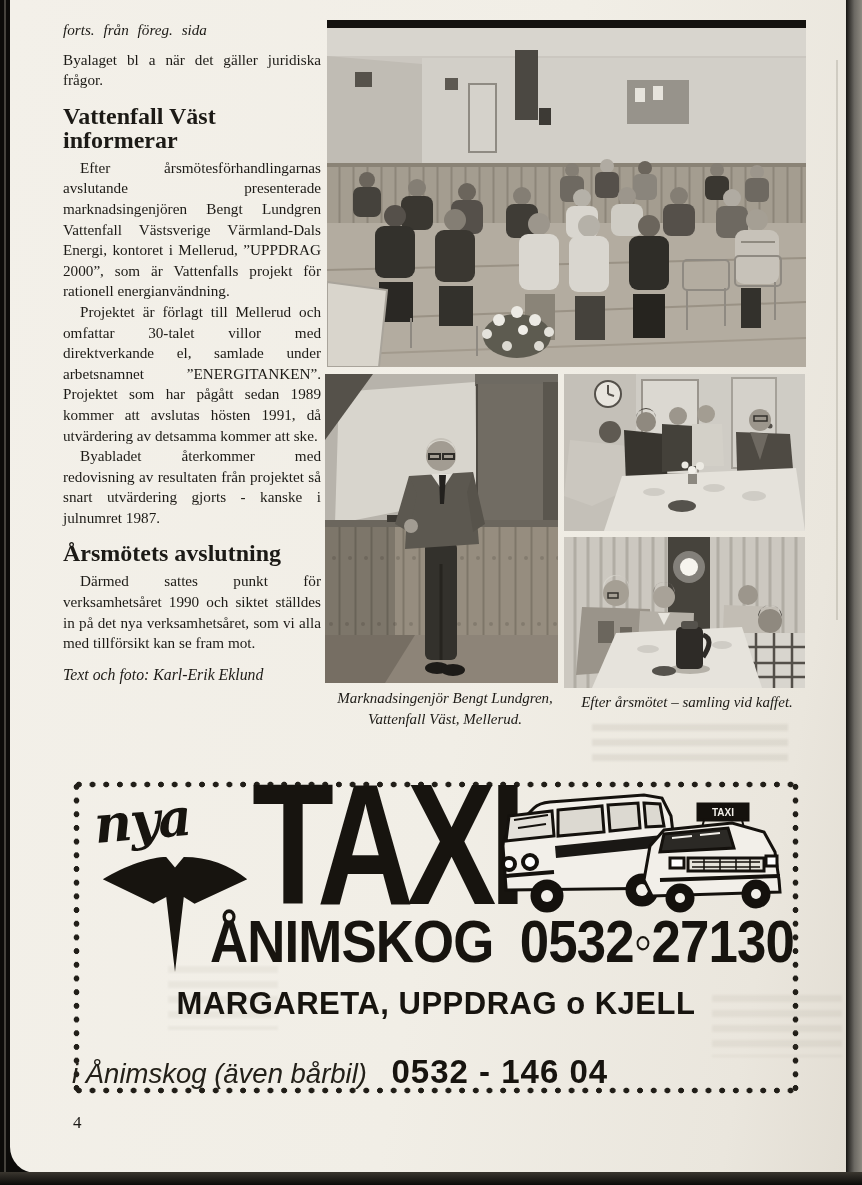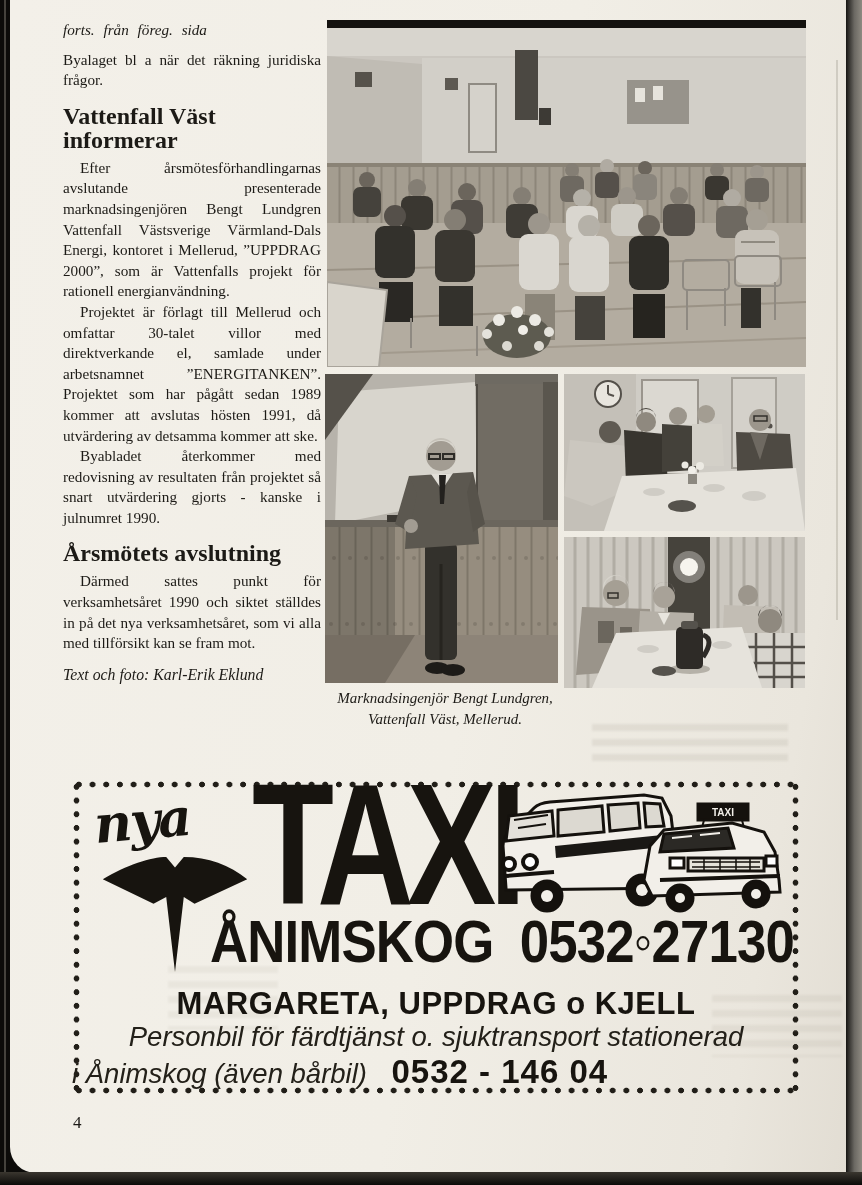--- a/index.html
+++ b/index.html
@@ -77,25 +77,25 @@
 </style>
 </head>
 <body>
 
 <div class="scan">
   <div class="page"></div>
   <div class="spine-highlight"></div>
 
   <div class="col">
     <p class="cont">forts. från föreg. sida</p>
-    <p>Byalaget bl a när det räkning juridiska frågor.</p>
+    <p>Byalaget bl a när det gäller juridiska frågor.</p>
     <h2>Vattenfall Väst informerar</h2>
     <p class="indent">Efter årsmötesförhandlingarnas avslutande presenterade marknadsingenjören Bengt Lundgren Vattenfall Västsverige Värmland-Dals Energi, kontoret i Mellerud, ”UPPDRAG 2000”, som är Vattenfalls projekt för rationell energianvändning.</p>
     <p class="indent">Projektet är förlagt till Mellerud och omfattar 30-talet villor med direktverkande el, samlade under arbetsnamnet ”ENERGITANKEN”. Projektet som har pågått sedan 1989 kommer att avslutas hösten 1991, då utvärdering av detsamma kommer att ske.</p>
-    <p class="indent">Byabladet återkommer med redovisning av resultaten från projektet så snart utvärdering gjorts - kanske i julnumret 1990.</p>
+    <p class="indent">Byabladet återkommer med redovisning av resultaten från projektet så snart utvärdering gjorts - kanske i julnumret 1987.</p>
     <h2>Årsmötets avslutning</h2>
     <p class="indent">Därmed sattes punkt för verksamhetsåret 1990 och siktet ställdes in på det nya verksamhetsåret, som vi alla med tillförsikt kan se fram mot.</p>
     <p class="byline">Text och foto: Karl-Erik Eklund</p>
   </div>
 
   <div class="photo" id="photo-main">
     <svg viewBox="0 0 479 347" preserveAspectRatio="none">
       <defs>
         <pattern id="wood1" width="14" height="60" patternUnits="userSpaceOnUse">
           <rect width="14" height="60" fill="#a49d90"></rect>
@@ -312,20 +312,21 @@
         <rect x="117" y="84" width="17" height="8" rx="3" fill="#55524c"></rect>
         <path d="M139,98 q12,4 0,22" stroke="#2e2b27" stroke-width="5" fill="none"></path>
       </g>
       <ellipse cx="84" cy="112" rx="11" ry="4" fill="#cfccc5"></ellipse>
       <ellipse cx="158" cy="108" rx="10" ry="4" fill="#cfccc5"></ellipse>
       <ellipse cx="100" cy="134" rx="12" ry="5" fill="#55524c"></ellipse>
     </svg>
   </div>
 
   <div class="cap" id="cap-left">Marknadsingenjör Bengt Lundgren, Vattenfall Väst, Mellerud.</div>
+  <div class="cap" id="cap-right">Efter årsmötet – samling vid kaffet.</div>
 
   <div class="smudge" style="left:592px;top:724px;width:196px;height:44px;"></div>
   <div class="crease" style="left:836px;top:60px;height:560px;"></div>
 
   <div class="ad-box">
     <div class="dots-h dots-top"></div>
     <div class="dots-h dots-bottom"></div>
     <div class="dots-v dots-left"></div>
     <div class="dots-v dots-right"></div>
 
@@ -375,21 +376,20 @@
         <circle cx="264" cy="110" r="5" fill="#f2efe9" stroke="none"></circle>
       </g>
     </svg>
 
     <div class="ad-line2">
       <span>ÅNIMSKOG</span>
       <span>0532◦27130</span>
     </div>
 
     <div class="ad-names">MARGARETA, UPPDRAG o KJELL</div>
-    <div class="ad-service">Personbil för färdtjänst o. sjuktransport stationerad</div>
     <div class="ad-last">
       <span class="it">i Ånimskog (även bårbil)</span>
       <span class="ph">0532 - 146 04</span>
     </div>
   </div>
 
   <div class="pageno">4</div>
 
   <div class="right-band"></div>
   <div class="bottom-band"></div>

